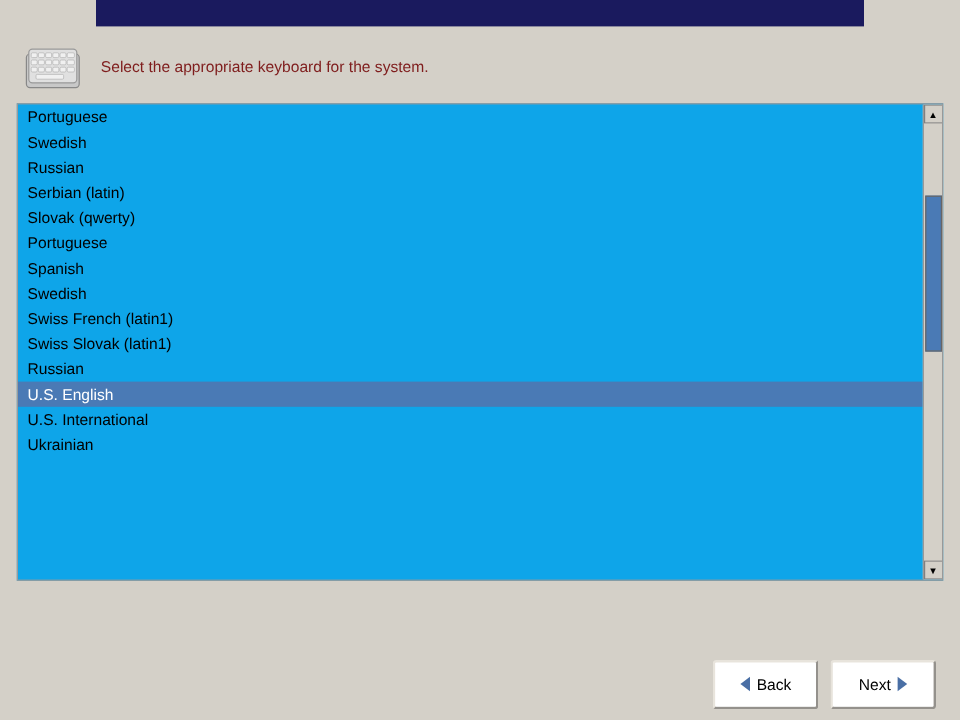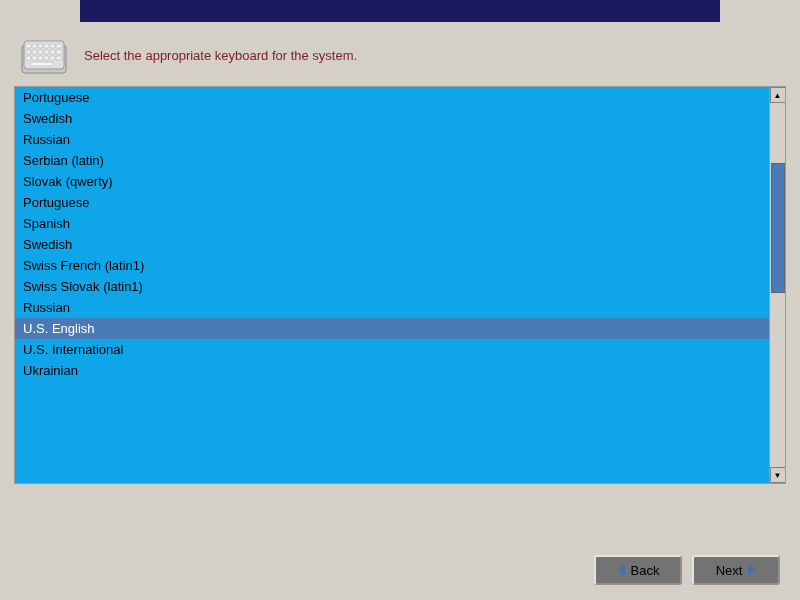--- a/index.html
+++ b/index.html
@@ -115,23 +115,23 @@
       right: 0;
       height: 60px;
       display: flex;
       align-items: center;
       justify-content: flex-end;
       padding: 0 20px;
       gap: 10px;
     }
 
     .nav-btn {
-      height: 30px;
+      height: 41px;
       min-width: 88px;
-      background: #737373;
+      background: #ffffff;
       border: 2px outset #e8e4dc;
       border-radius: 3px;
       cursor: pointer;
       font-size: 13px;
       display: flex;
       align-items: center;
       justify-content: center;
       gap: 6px;
       padding: 0 14px;
       color: #000;

